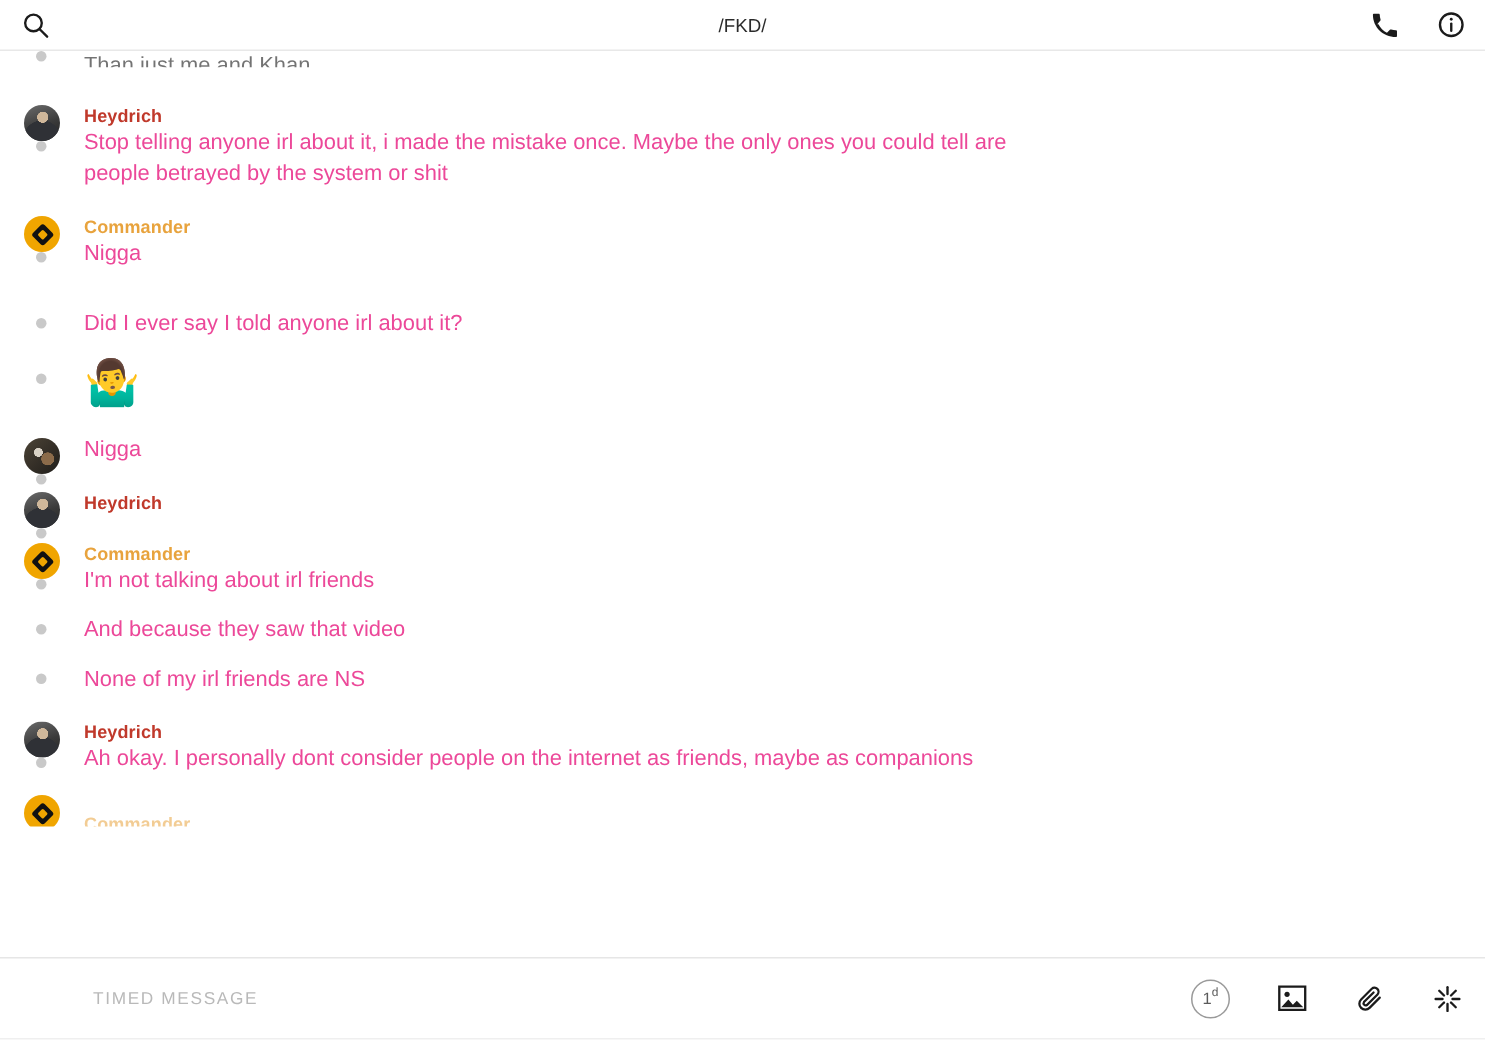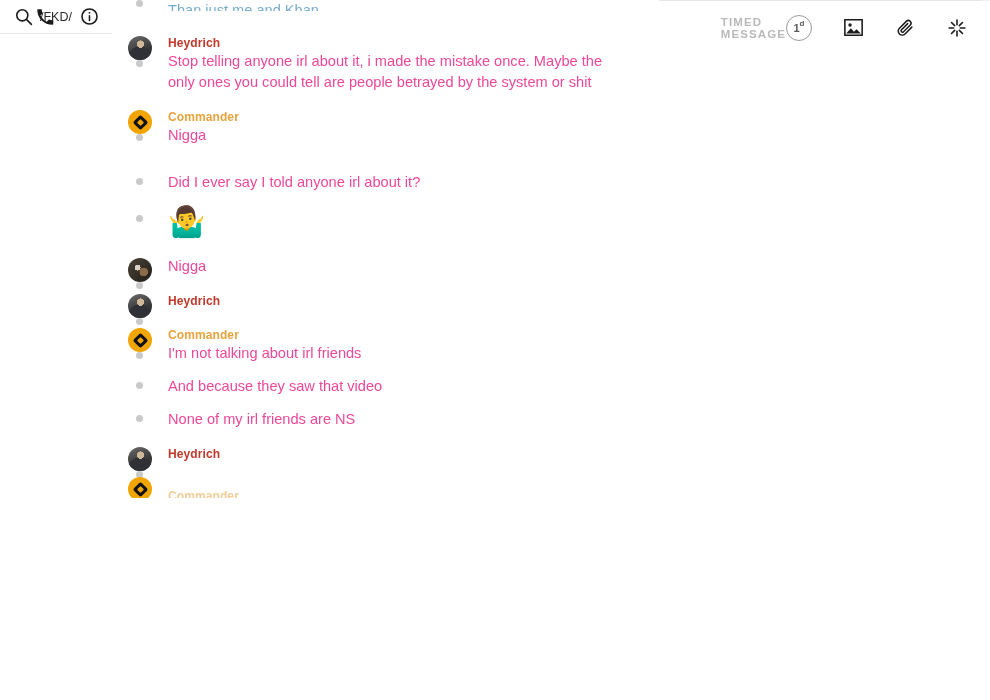--- a/index.html
+++ b/index.html
@@ -4,21 +4,21 @@
 <style>
   * { box-sizing: border-box; margin: 0; padding: 0; }
   html, body {
     width: 990px; height: 700px;
     font-family: "Liberation Sans", sans-serif;
     background: #ffffff;
     overflow: hidden;
   }
   #app {
     width: 990px; height: 700px;
-    display: flex; 
+    display: flex; flex-direction: column;
     position: relative;
     background: #ffffff;
   }
 
   
   .topbar {
     height: 34px;
     flex: 0 0 34px;
     display: flex;
     align-items: center;
@@ -138,40 +138,39 @@
     content: "";
     position: absolute;
     left: 3px; top: 3px;
     width: 5px; height: 5px;
     background: #f0a500;
     border-radius: 1px;
   }
 
   
   .clipped {
-    color: #0369a1;
+    color: #000000;
     font-size: 14.6px;
     line-height: 21px;
     opacity: .55;
     overflow: hidden;
     height: 11px;
   }
   .clipped-wrap { height: 11px; overflow: hidden; }
   .bottom-clip { height: 14px; overflow: hidden; }
 
   
   .composer {
     flex: 0 0 54px;
     height: 54px;
     border-top: 1px solid #e6e6e6;
     background: #fff;
     display: flex;
     align-items: center;
     padding: 0 14px 0 62px;
-    font-weight: bold;
   }
   .composer .placeholder {
     font-size: 11.5px;
     letter-spacing: 1.1px;
     color: #b9b9b9;
     text-transform: uppercase;
     flex: 1 1 auto;
   }
   .composer .actions {
     display: flex;
@@ -362,20 +361,21 @@
     <div class="msg-group">
       <div class="row">
         <div class="gutter">
           <div class="avatar">
               <div class="av-photo"></div>
             </div>
           <div class="dot" style="top:26px"></div>
         </div>
         <div class="body">
           <div class="author" style="color:#c0392b">Heydrich</div>
+          <div class="text">Ah okay. I personally dont consider people on the internet as friends, maybe as companions</div>
         </div>
       </div>
     </div>
 
     <div style="height:11px"></div>
 
     <div class="row bottom-clip">
       <div class="gutter">
         <div class="avatar" style="top:0">
             <div class="av-diamond">

